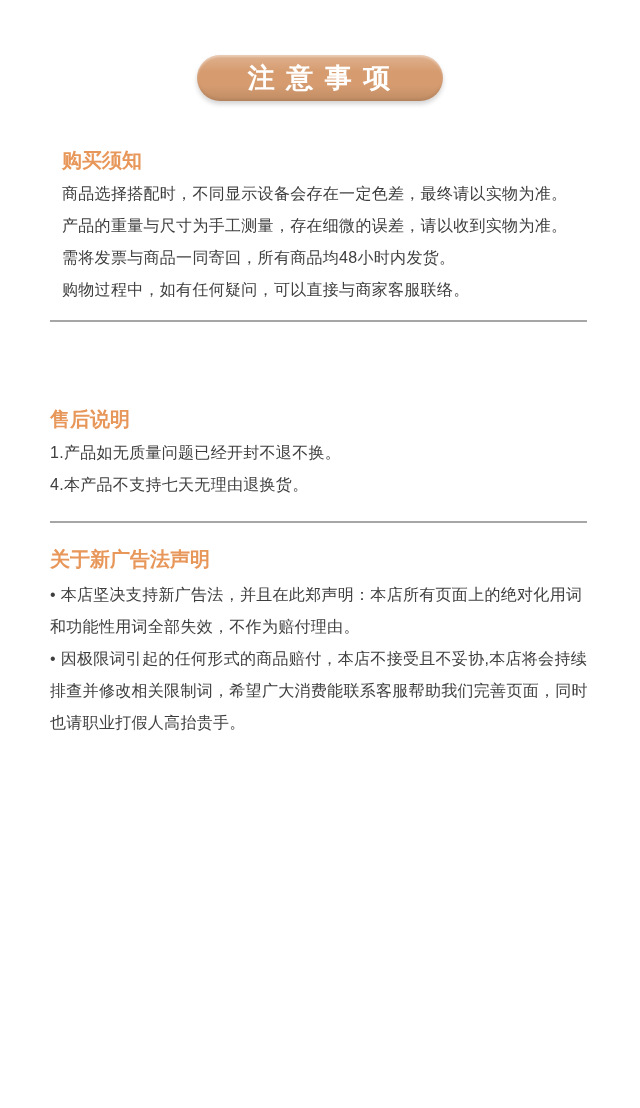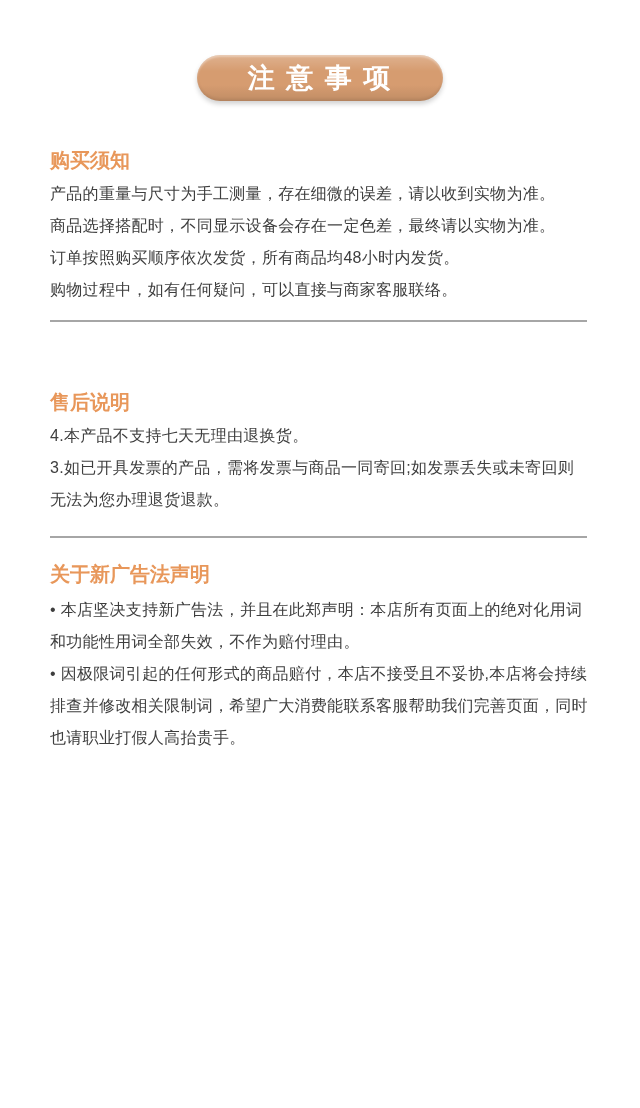--- a/index.html
+++ b/index.html
@@ -50,57 +50,57 @@
     line-height: 24px;
     font-weight: bold;
     color: var(--accent, #e8975a);
   }
   .body {
     margin: 0;
     font-size: 16px;
     line-height: 32px;
     letter-spacing: .3px;
   }
-  .sec-purchase { margin-top: 47px; }
+  .sec-purchase { margin-top: 47px; margin-left: 12px; }
   .divider {
     border: 0;
     height: 2px;
     width: 537px;
     background: var(--divider, #a6a6a6);
     margin: 0;
   }
   .divider-1 { margin-top: 14px; }
-  .sec-aftersales { margin-top: 68px; }
+  .sec-aftersales { margin-top: 85px; }
   .divider-2 { margin-top: 20px; }
   .sec-adlaw { margin-top: 24px; }
   .sec-adlaw .sec-title { margin-bottom: 8px; }
 </style>
 </head>
 <body>
 
 <div class="page">
 
   <div class="badge">
     <span class="badge-text">注 意 事 项</span>
   </div>
 
   <section class="sec sec-purchase">
     <h2 class="sec-title">购买须知</h2>
+    <p class="body">商品选择搭配时，不同显示设备会存在一定色差，最终请以实物为准。</p>
     <p class="body">产品的重量与尺寸为手工测量，存在细微的误差，请以收到实物为准。</p>
-    <p class="body">商品选择搭配时，不同显示设备会存在一定色差，最终请以实物为准。</p>
-    <p class="body">订单按照购买顺序依次发货，所有商品均48小时内发货。</p>
+    <p class="body">需将发票与商品一同寄回，所有商品均48小时内发货。</p>
     <p class="body">购物过程中，如有任何疑问，可以直接与商家客服联络。</p>
   </section>
 
   <hr class="divider divider-1">
 
   <section class="sec sec-aftersales">
     <h2 class="sec-title">售后说明</h2>
+    <p class="body">1.产品如无质量问题已经开封不退不换。</p>
     <p class="body">4.本产品不支持七天无理由退换货。</p>
-    <p class="body">3.如已开具发票的产品，需将发票与商品一同寄回;如发票丢失或未寄回则无法为您办理退货退款。</p>
   </section>
 
   <hr class="divider divider-2">
 
   <section class="sec sec-adlaw">
     <h2 class="sec-title">关于新广告法声明</h2>
     <p class="body">• 本店坚决支持新广告法，并且在此郑声明：本店所有页面上的绝对化用词和功能性用词全部失效，不作为赔付理由。</p>
     <p class="body">• 因极限词引起的任何形式的商品赔付，本店不接受且不妥协,本店将会持续排查并修改相关限制词，希望广大消费能联系客服帮助我们完善页面，同时也请职业打假人高抬贵手。</p>
   </section>
 

